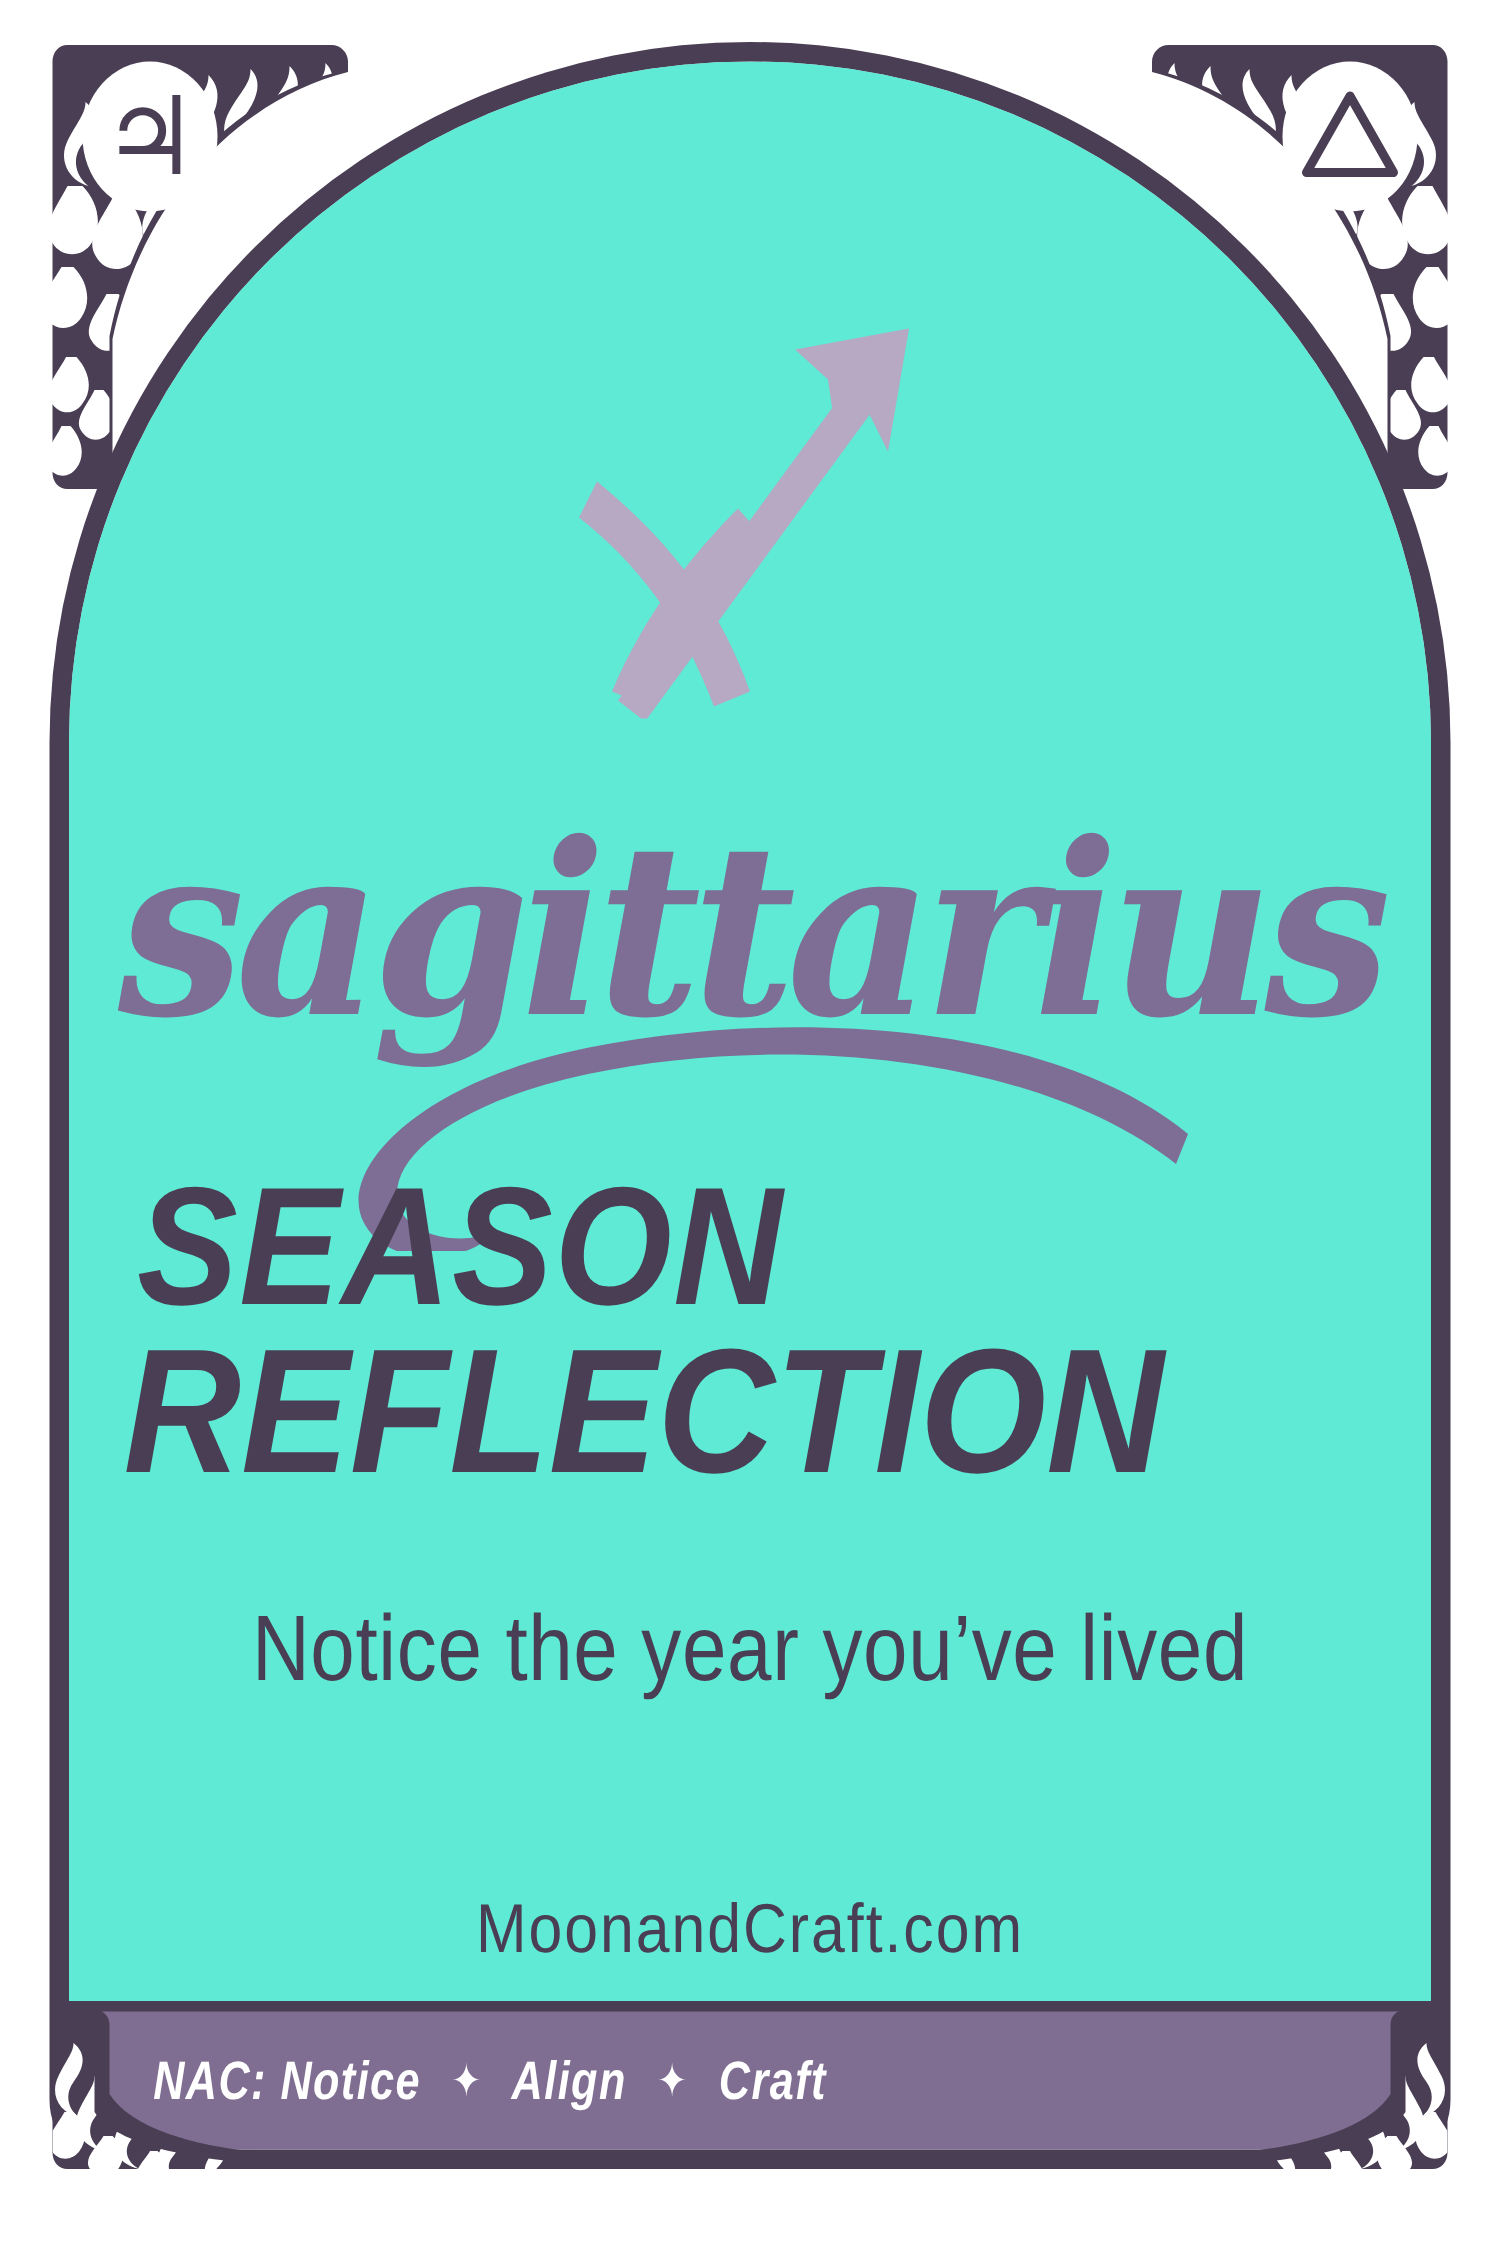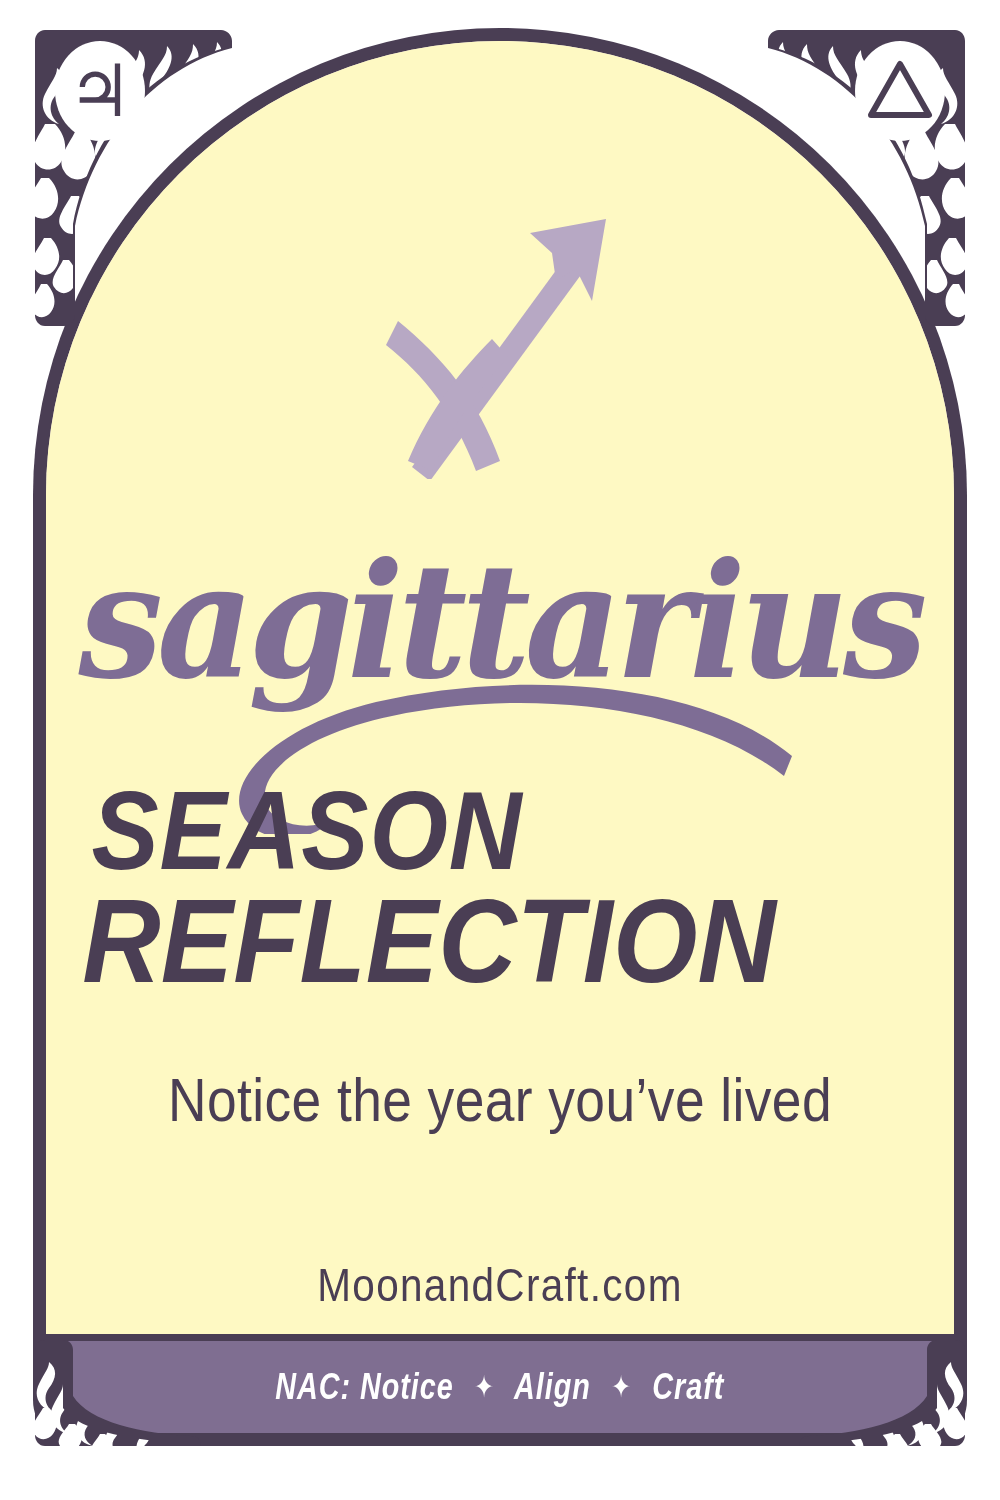--- a/index.html
+++ b/index.html
@@ -21,27 +21,27 @@
     border-radius:467px 467px 46px 46px;
   }
   .card-face{
     position:absolute;left:13px;top:13px;right:13px;bottom:13px;
     background:#dfd3e0;
     border-radius:455px 455px 34px 34px;
     overflow:hidden;
   }
   .card-body{
     position:absolute;left:0;right:0;top:0;bottom:92px;
-    background:#fef9c3;
+    background:#5eead4;
   }
   .banner{
     position:absolute;left:0;right:0;bottom:0;height:92px;
     background:#7f6e91;
     border-top:7px solid #4a3e54;
-    display:flex;align-items:center;justify-content:center;
+    display:flex;align-items:center;
   }
   .banner-text{
     color:#ffffff;
     font-family:"Liberation Sans Narrow","Liberation Sans",sans-serif;
     font-weight:700;font-style:italic;
     font-size:36px;letter-spacing:1.2px;
     transform:scaleX(0.80);transform-origin:center;
     white-space:nowrap;
   }
   .banner-star{font-style:normal;font-weight:400;font-size:30px;padding:0 14px;

